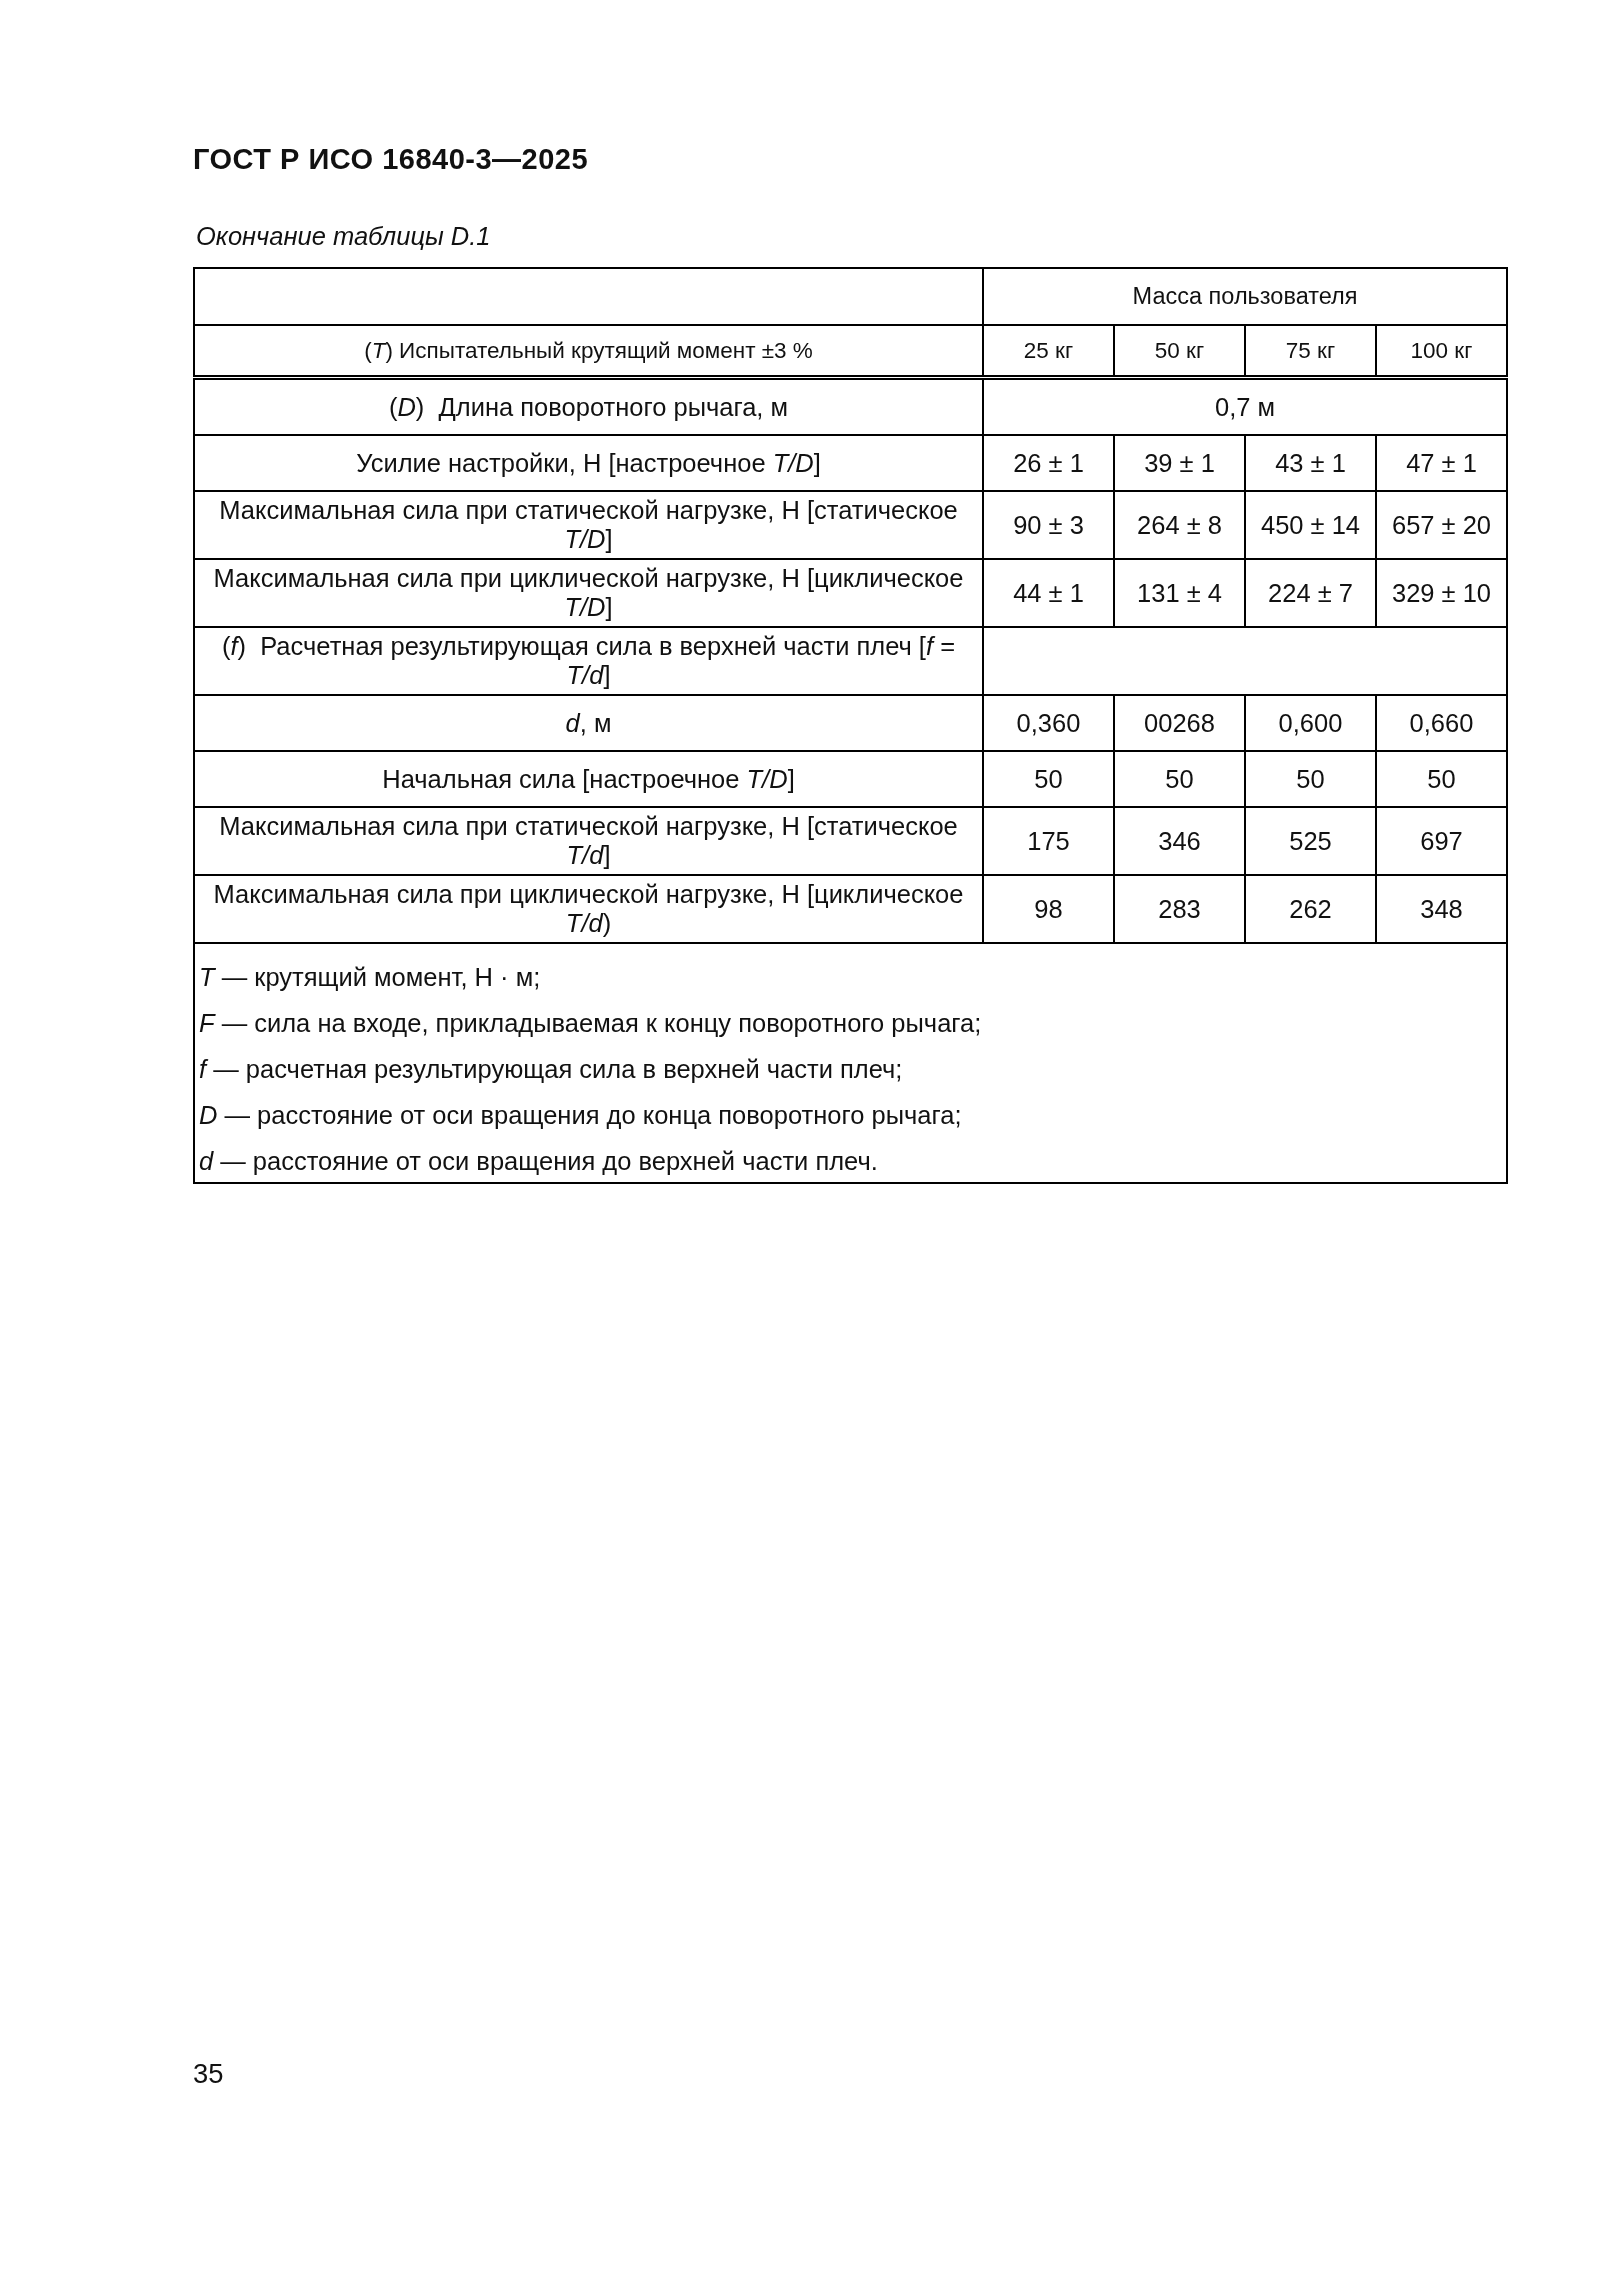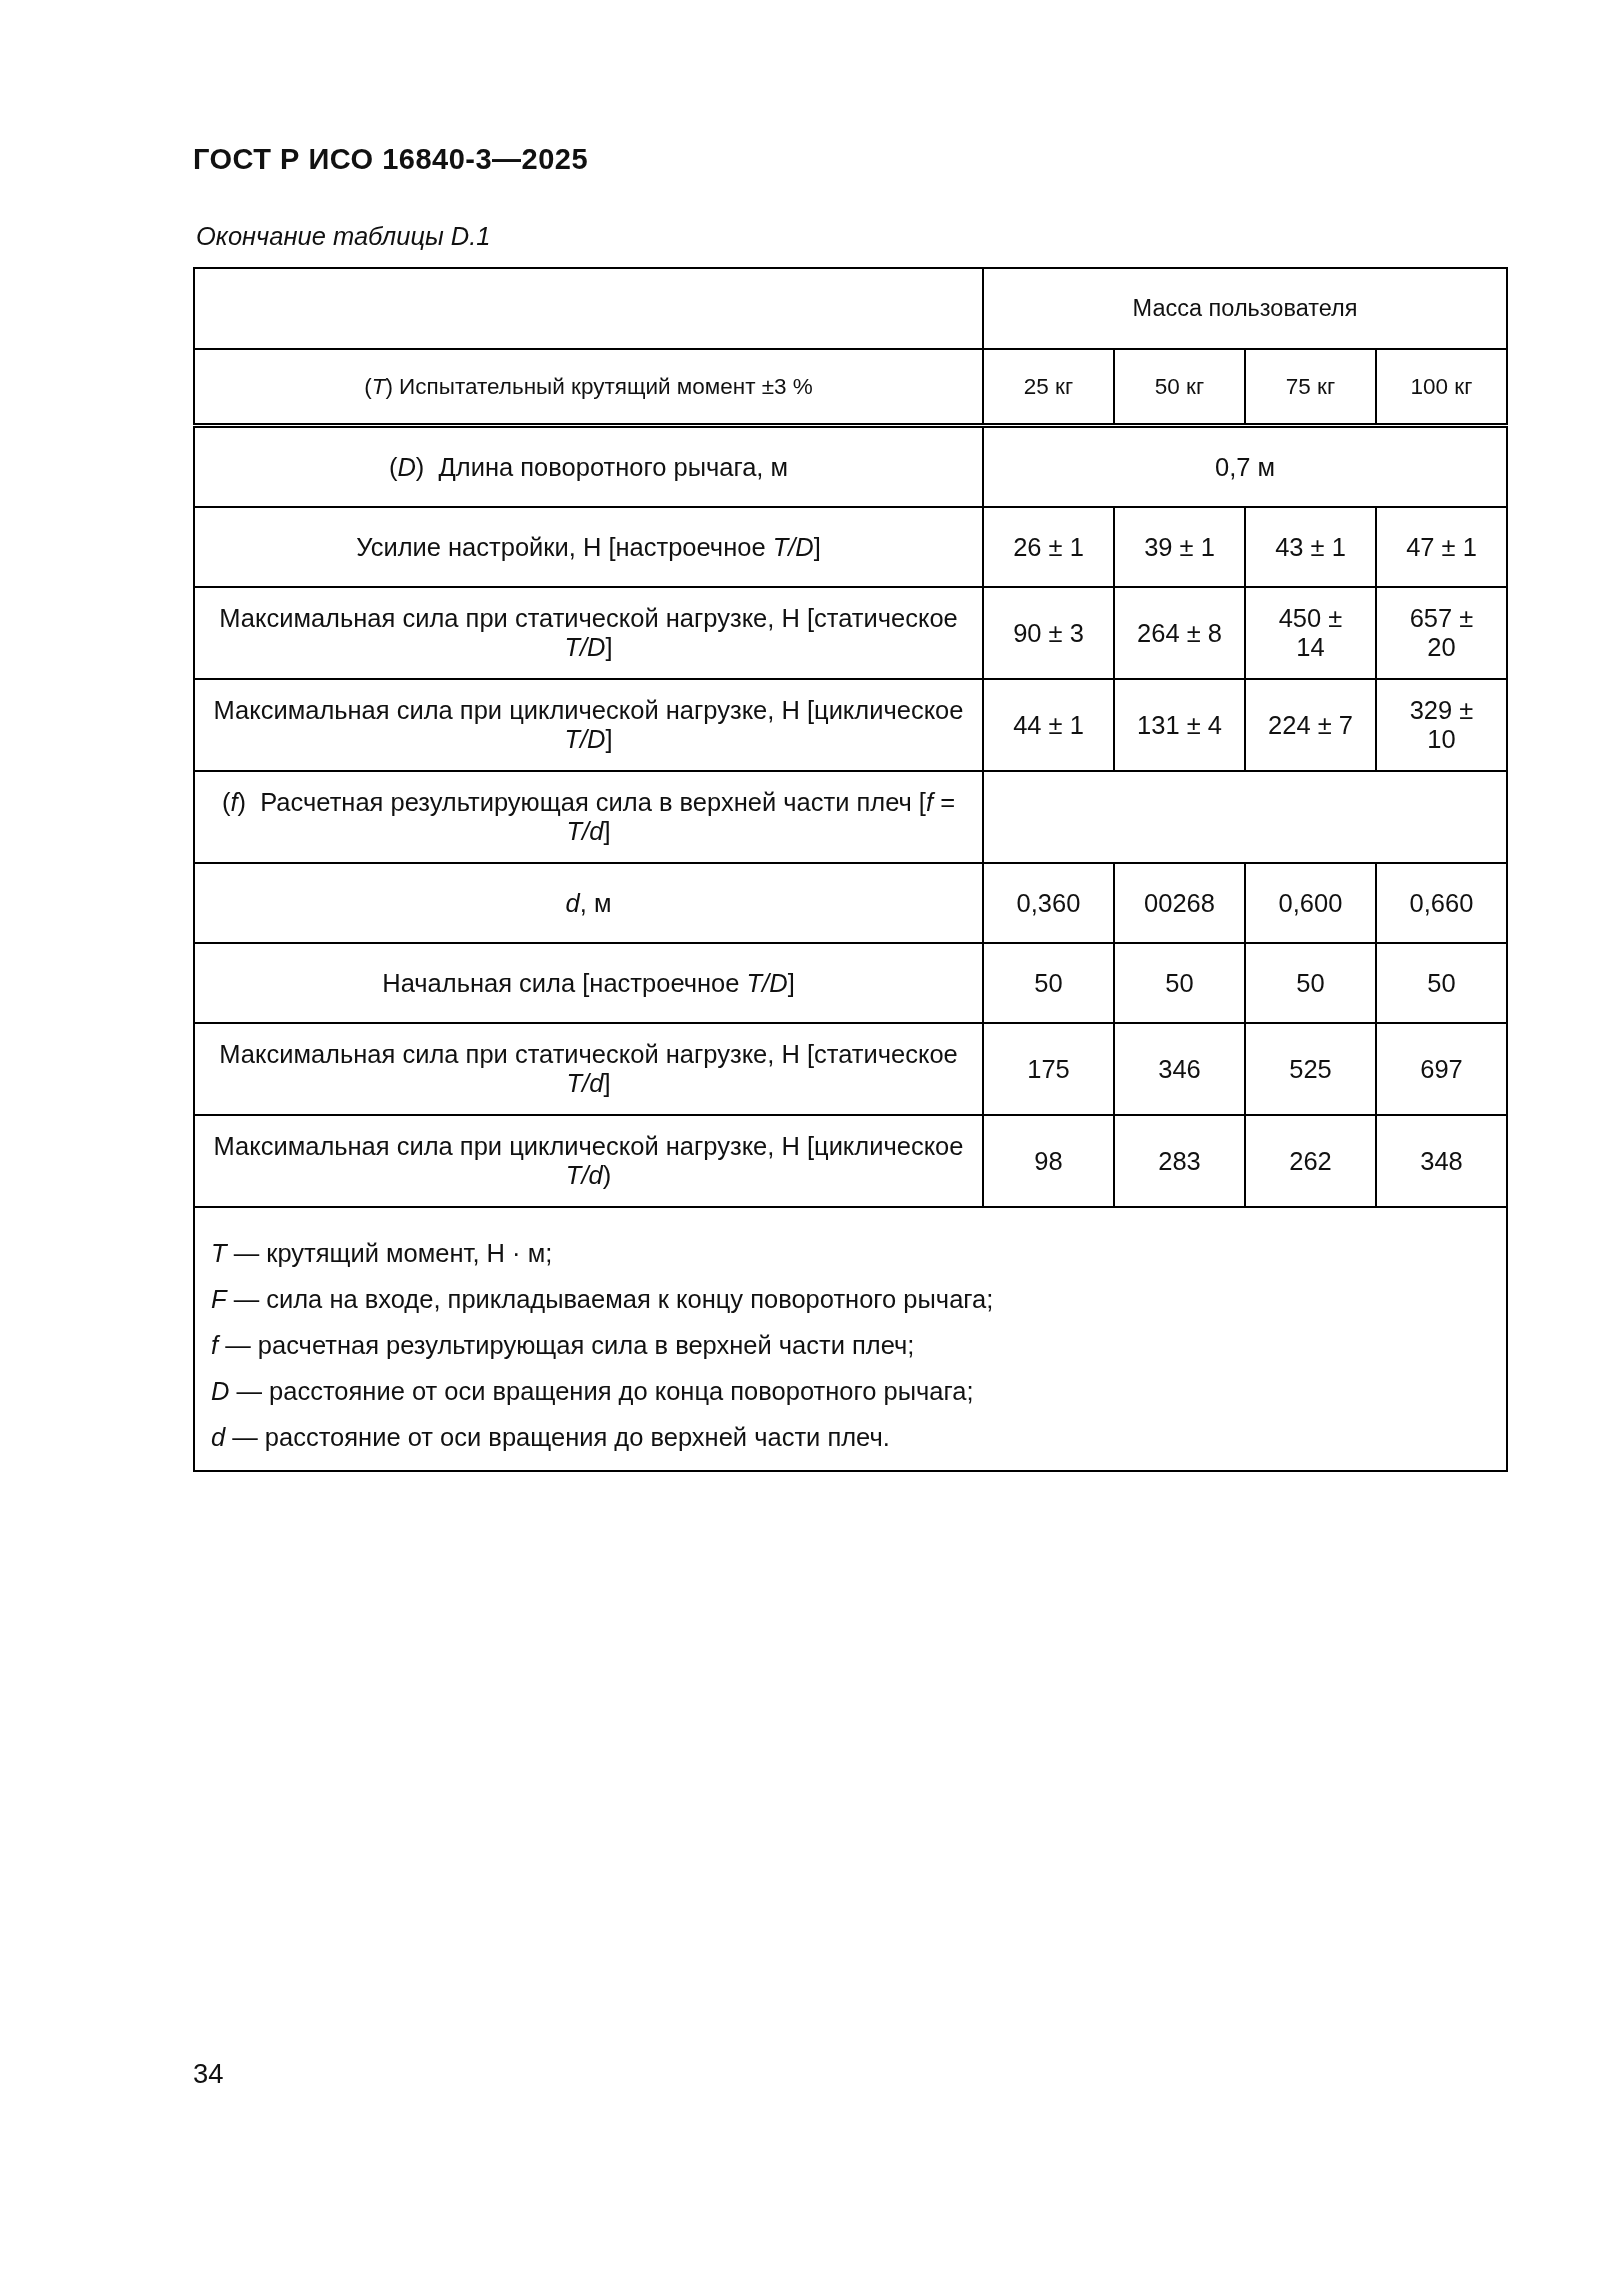--- a/index.html
+++ b/index.html
@@ -33,21 +33,21 @@
     width: 1314px;
     table-layout: fixed;
     border-collapse: collapse;
     border: 2.9px solid #000;
     font-size: 25.5px;
     color: #111111;
   }
   table.d1 td {
     border: 2px solid #000;
     vertical-align: middle;
-    padding: 16px;
+    padding: 4px;
     overflow: hidden;
   }
   .lbl { text-align: center; padding: 5.9px 9.8px 5.9px 13.7px; }
   .ctr { text-align: center; }
   .h-row1 td { height: 47px; }
   .h-row2 td { height: 41px; }
   thead .small { font-size: 22.5px; }
   thead .group { font-size: 23.5px; }
   thead tr.h-row2 td { border-bottom: 5.9px double #000; }
   tbody td { height: 46px; }
@@ -160,16 +160,16 @@
             <div class="note-line"><i>T</i> — крутящий момент, Н · м;</div>
             <div class="note-line"><i>F</i> — сила на входе, прикладываемая к концу поворотного рычага;</div>
             <div class="note-line"><i>f</i> — расчетная результирующая сила в верхней части плеч;</div>
             <div class="note-line"><i>D</i> — расстояние от оси вращения до конца поворотного рычага;</div>
             <div class="note-line"><i>d</i> — расстояние от оси вращения до верхней части плеч.</div>
           </td>
       </tr>
     </tfoot>
   </table>
 
-  <div class="page-number">34</div>
+  <div class="page-number">35</div>
 
 </div>
 
 
 </body></html>

